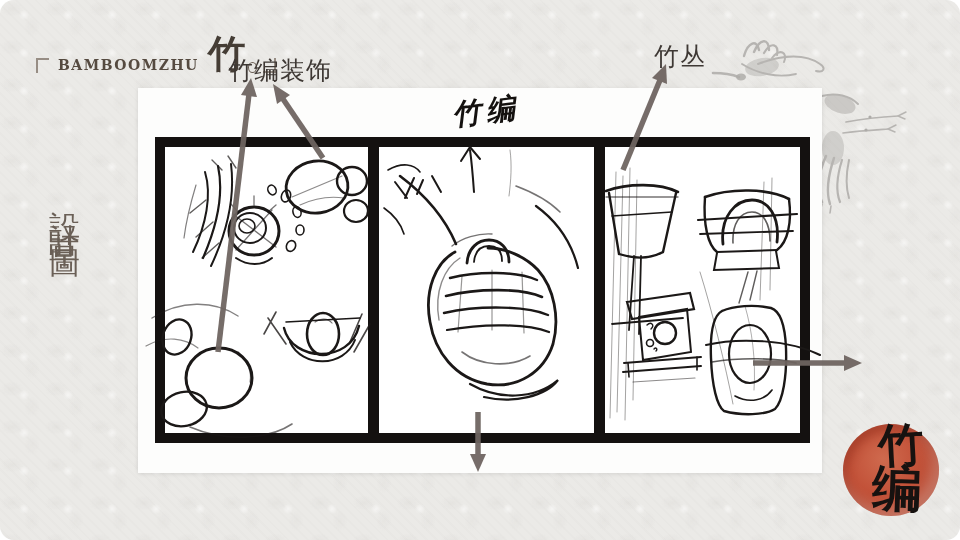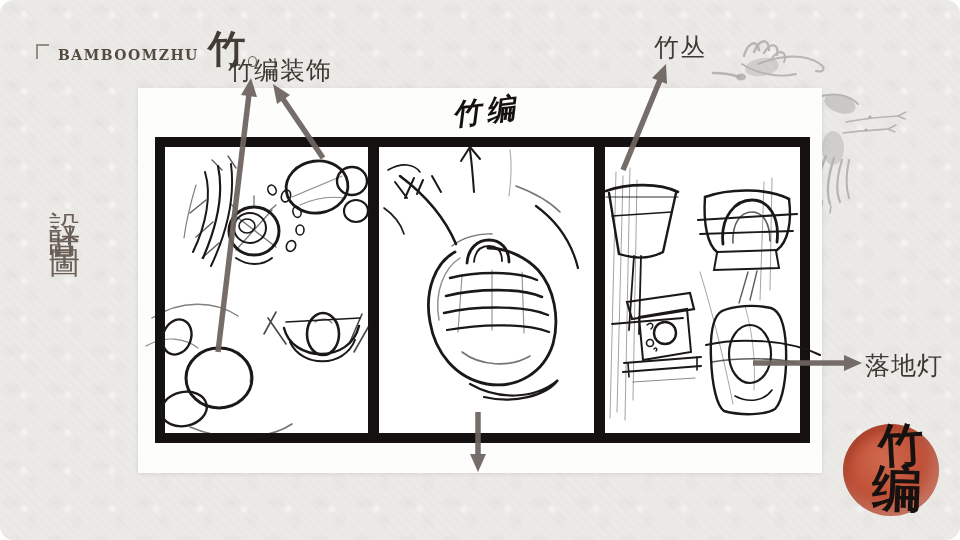--- a/index.html
+++ b/index.html
@@ -29,30 +29,30 @@
   .hand-note{
     position:absolute;left:314px;top:4px;
     font-family:"DejaVu Serif",serif;font-style:italic;font-weight:bold;
     font-size:29px;color:#14110f;letter-spacing:5px;transform:rotate(-7deg);
   }
   .label{
     position:absolute;font-size:25px;color:#3e3834;letter-spacing:1px;
     font-family:"Liberation Sans","DejaVu Sans",sans-serif;
   }
   .label-decoration{left:228px;top:54px;}
-  .label-cluster{left:654px;top:31px;}
+  .label-cluster{left:654px;top:40px;}
   .label-lamp{left:865px;top:349px;}
   .label-device{left:430px;top:486px;letter-spacing:2px;}
   .vtitle{
     position:absolute;left:49px;top:186px;
     writing-mode:vertical-rl;text-orientation:upright;
     font-family:"DejaVu Serif",serif;font-size:31px;color:#6a5f56;
     letter-spacing:13px;line-height:1;
   }
-  .logo{position:absolute;left:36px;top:24px;display:flex;align-items:center;}
+  .logo{position:absolute;left:36px;top:24px;display:flex;align-items:flex-end;}
   .bk{width:11px;height:13px;}
   .bk-open{border-left:2px solid #978d84;border-top:2px solid #978d84;margin-top:6px;margin-right:9px;}
   .bk-close{border-right:2px solid #978d84;border-bottom:2px solid #978d84;margin-left:6px;margin-top:34px;}
   .brand{
     font-family:"DejaVu Serif",serif;font-weight:bold;font-size:14px;
     letter-spacing:1.5px;color:#554a40;margin-top:12px;
   }
   .hanzi{
     font-family:"DejaVu Serif",serif;font-weight:bold;font-size:38px;
     color:#453d35;line-height:1;margin-left:9px;
@@ -262,21 +262,20 @@
     <span class="brand">BAMBOOMZHU</span>
     <span class="hanzi">竹</span>
     <span class="seal-dot"></span>
     <span class="bk bk-close"></span>
   </div>
 
   <div class="vtitle">設計草圖</div>
 
   <div class="label label-decoration">竹编装饰</div>
   <div class="label label-cluster">竹丛</div>
-  <div class="label label-lamp">落地灯</div>
 
   <div class="seal">
     <div class="seal-circle"></div>
     <div class="seal-char seal-top">竹</div>
     <div class="seal-char seal-bottom">编</div>
   </div>
 
 </div>
 
 </body></html>

